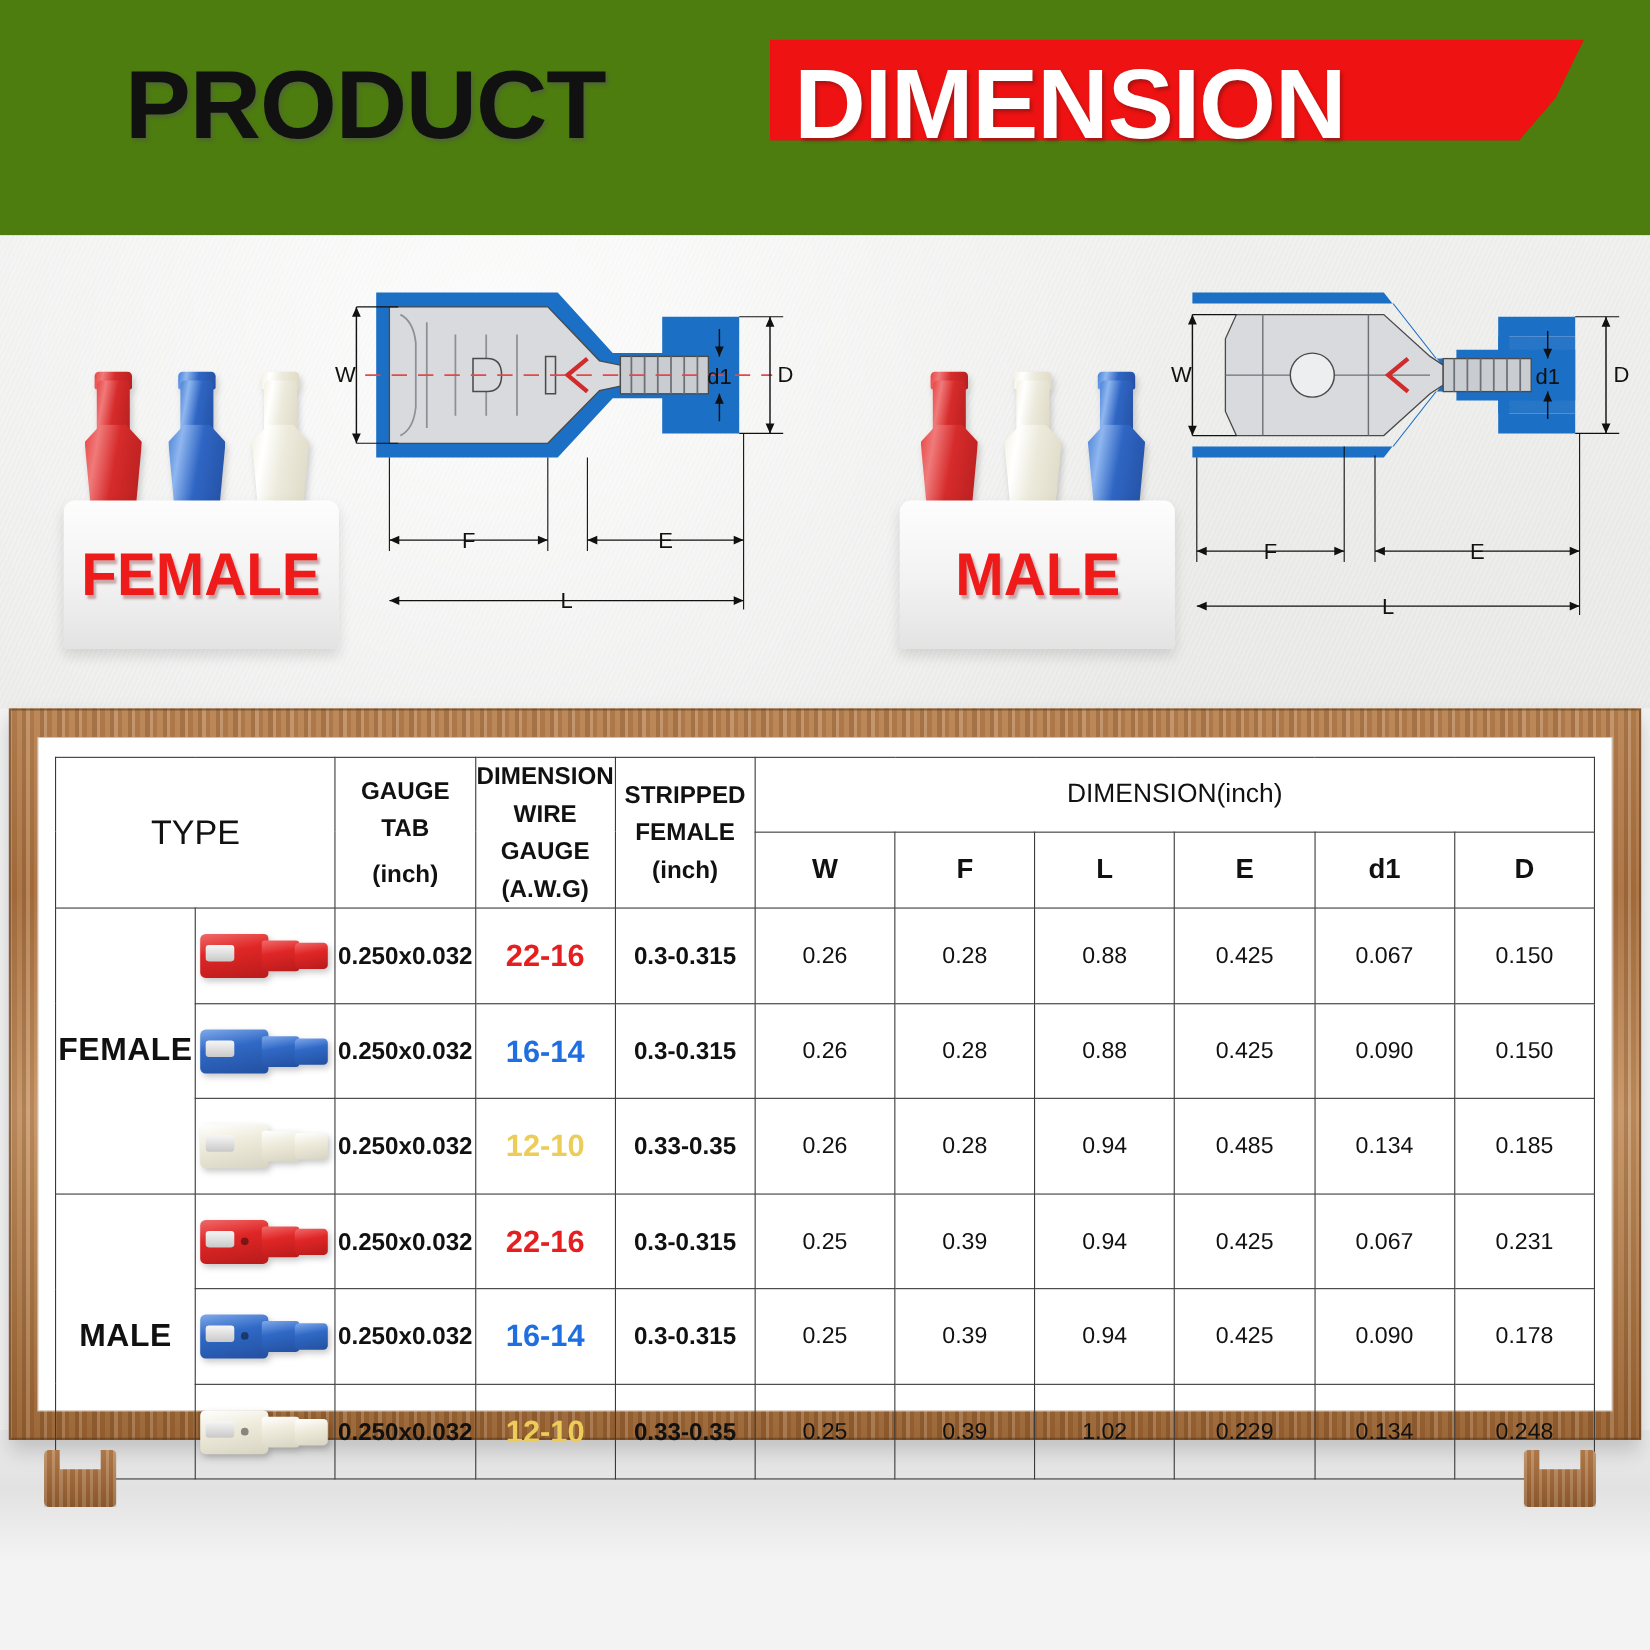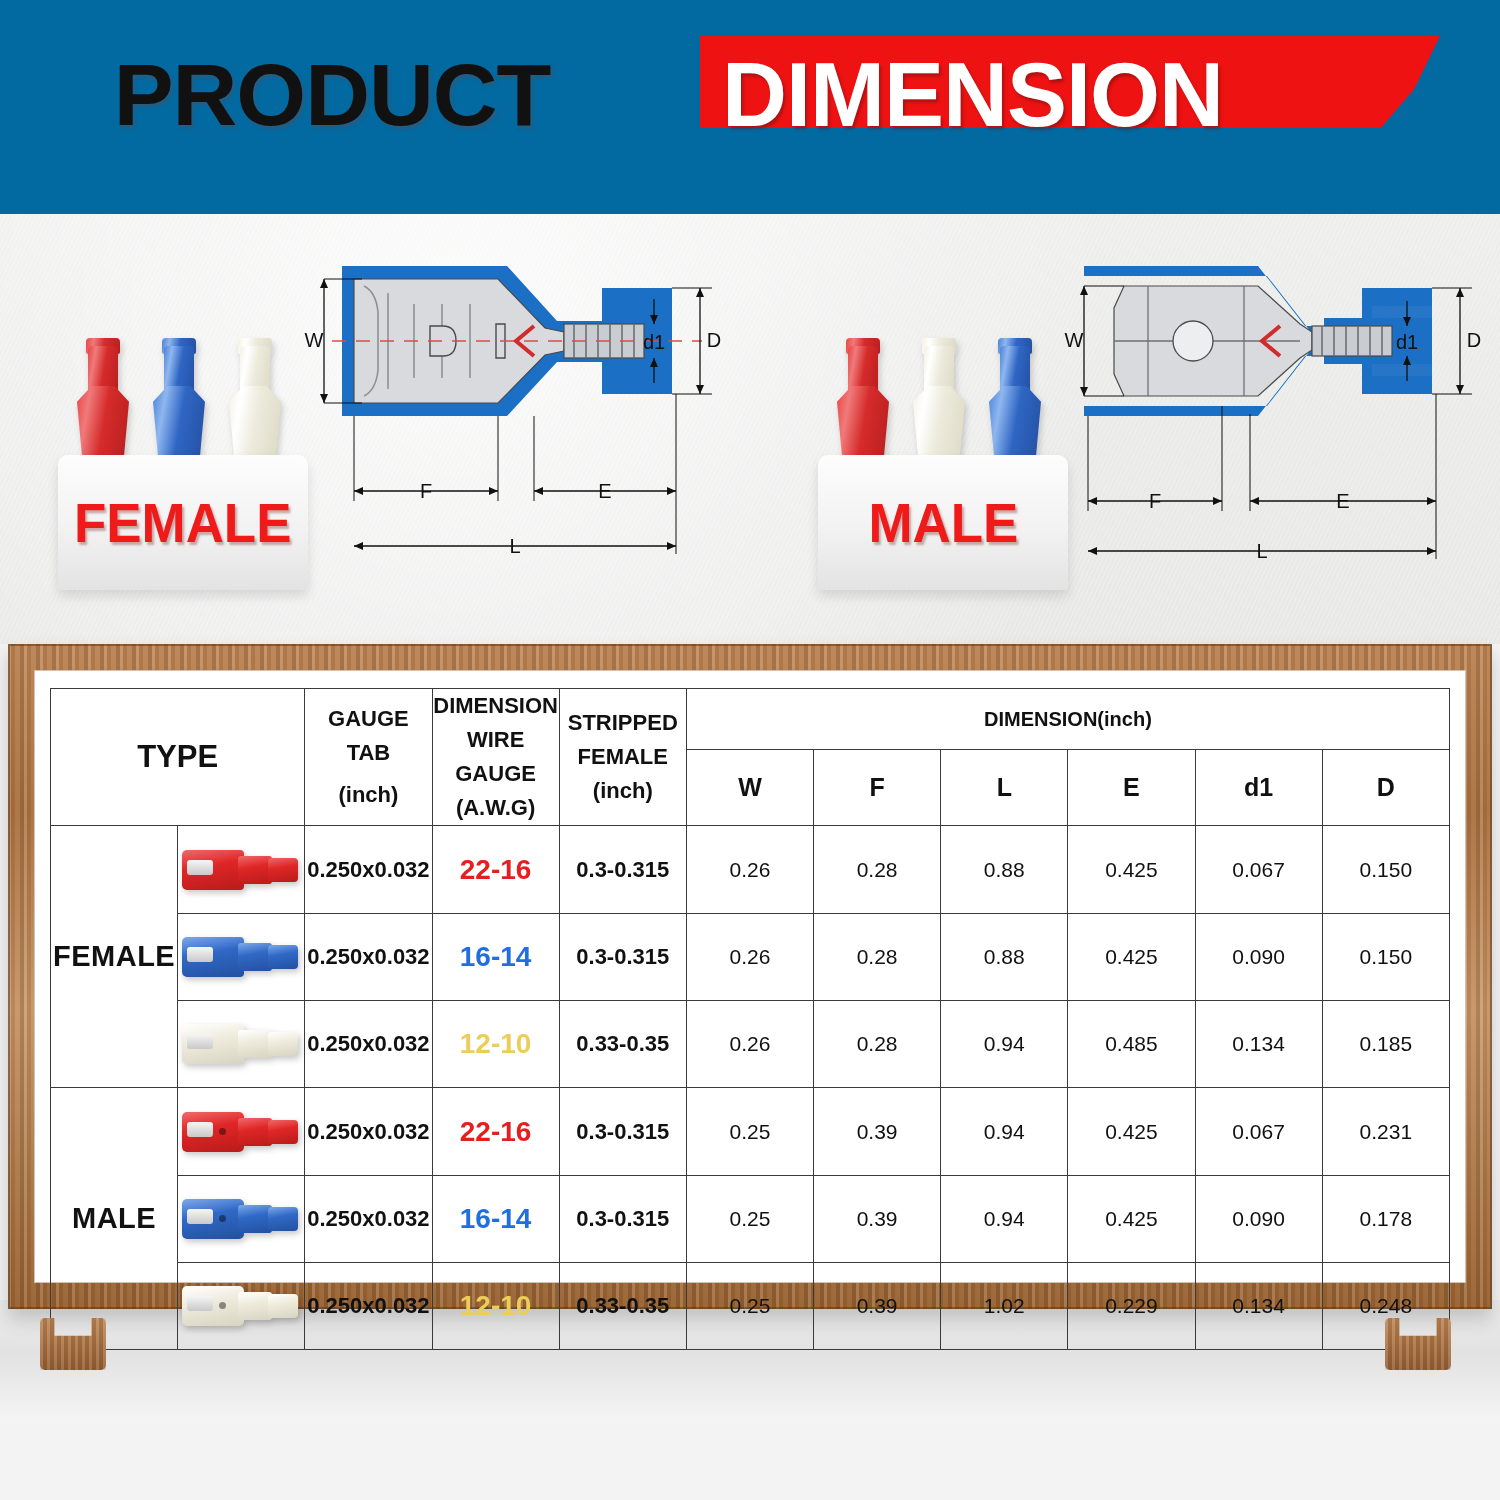--- a/index.html
+++ b/index.html
@@ -7,21 +7,21 @@
     width: 1500px; height: 1500px;
     font-family: "Liberation Sans", sans-serif;
     background: #f2f2f2;
     overflow: hidden;
   }
   #root { position: relative; width: 1500px; height: 1500px; background: #f3f3f3; }
 
   
   .header-band {
     position: absolute; left: 0; top: 0; width: 1500px; height: 214px;
-    background: #0369a1;
+    background: #4d7c0f;
   }
   .title-product {
     position: absolute; left: 118px; top: 44px;
     font-size: 88px; font-weight: 700; letter-spacing: -1px;
     color: #111; font-family: "Liberation Sans", sans-serif;
     transform: scaleX(1.02);
     text-shadow: 2px 3px 3px rgba(80,80,90,.45);
   }
   .title-dim-wrap {
     position: absolute; left: 700px; top: 36px;
@@ -140,23 +140,23 @@
     width: 100%; height: 100%;
     border-collapse: collapse;
     table-layout: fixed;
     font-family: "Liberation Sans", sans-serif;
   }
   table.dim-table th, table.dim-table td {
     border: 1px solid #3a3a3a;
     text-align: center; vertical-align: middle;
     color: #111;
   }
-  th.h-type   { font-size: 31px; font-weight: 700; }
+  th.h-type   { font-size: 31px; font-weight: 400; }
   th.h-two    { font-size: 22px; font-weight: 700; line-height: 1.55; }
-  th.h-dim    { font-size: 20px; font-weight: 700; }
+  th.h-dim    { font-size: 24px; font-weight: 400; }
   th.h-sub    { font-size: 25px; font-weight: 700; }
   td.group-label { font-size: 29px; font-weight: 700; letter-spacing: .5px; }
   td.val      { font-size: 22px; font-weight: 700; }
   td.val-small{ font-size: 21px; font-weight: 400; }
   td.gauge    { font-size: 28px; font-weight: 700; }
   td.img-cell { padding: 6px 4px; }
 
   
   .thumb { position: relative; width: 118px; height: 52px; margin: 0 auto;
            filter: drop-shadow(2px 3px 3px rgba(0,0,0,.22)); }

